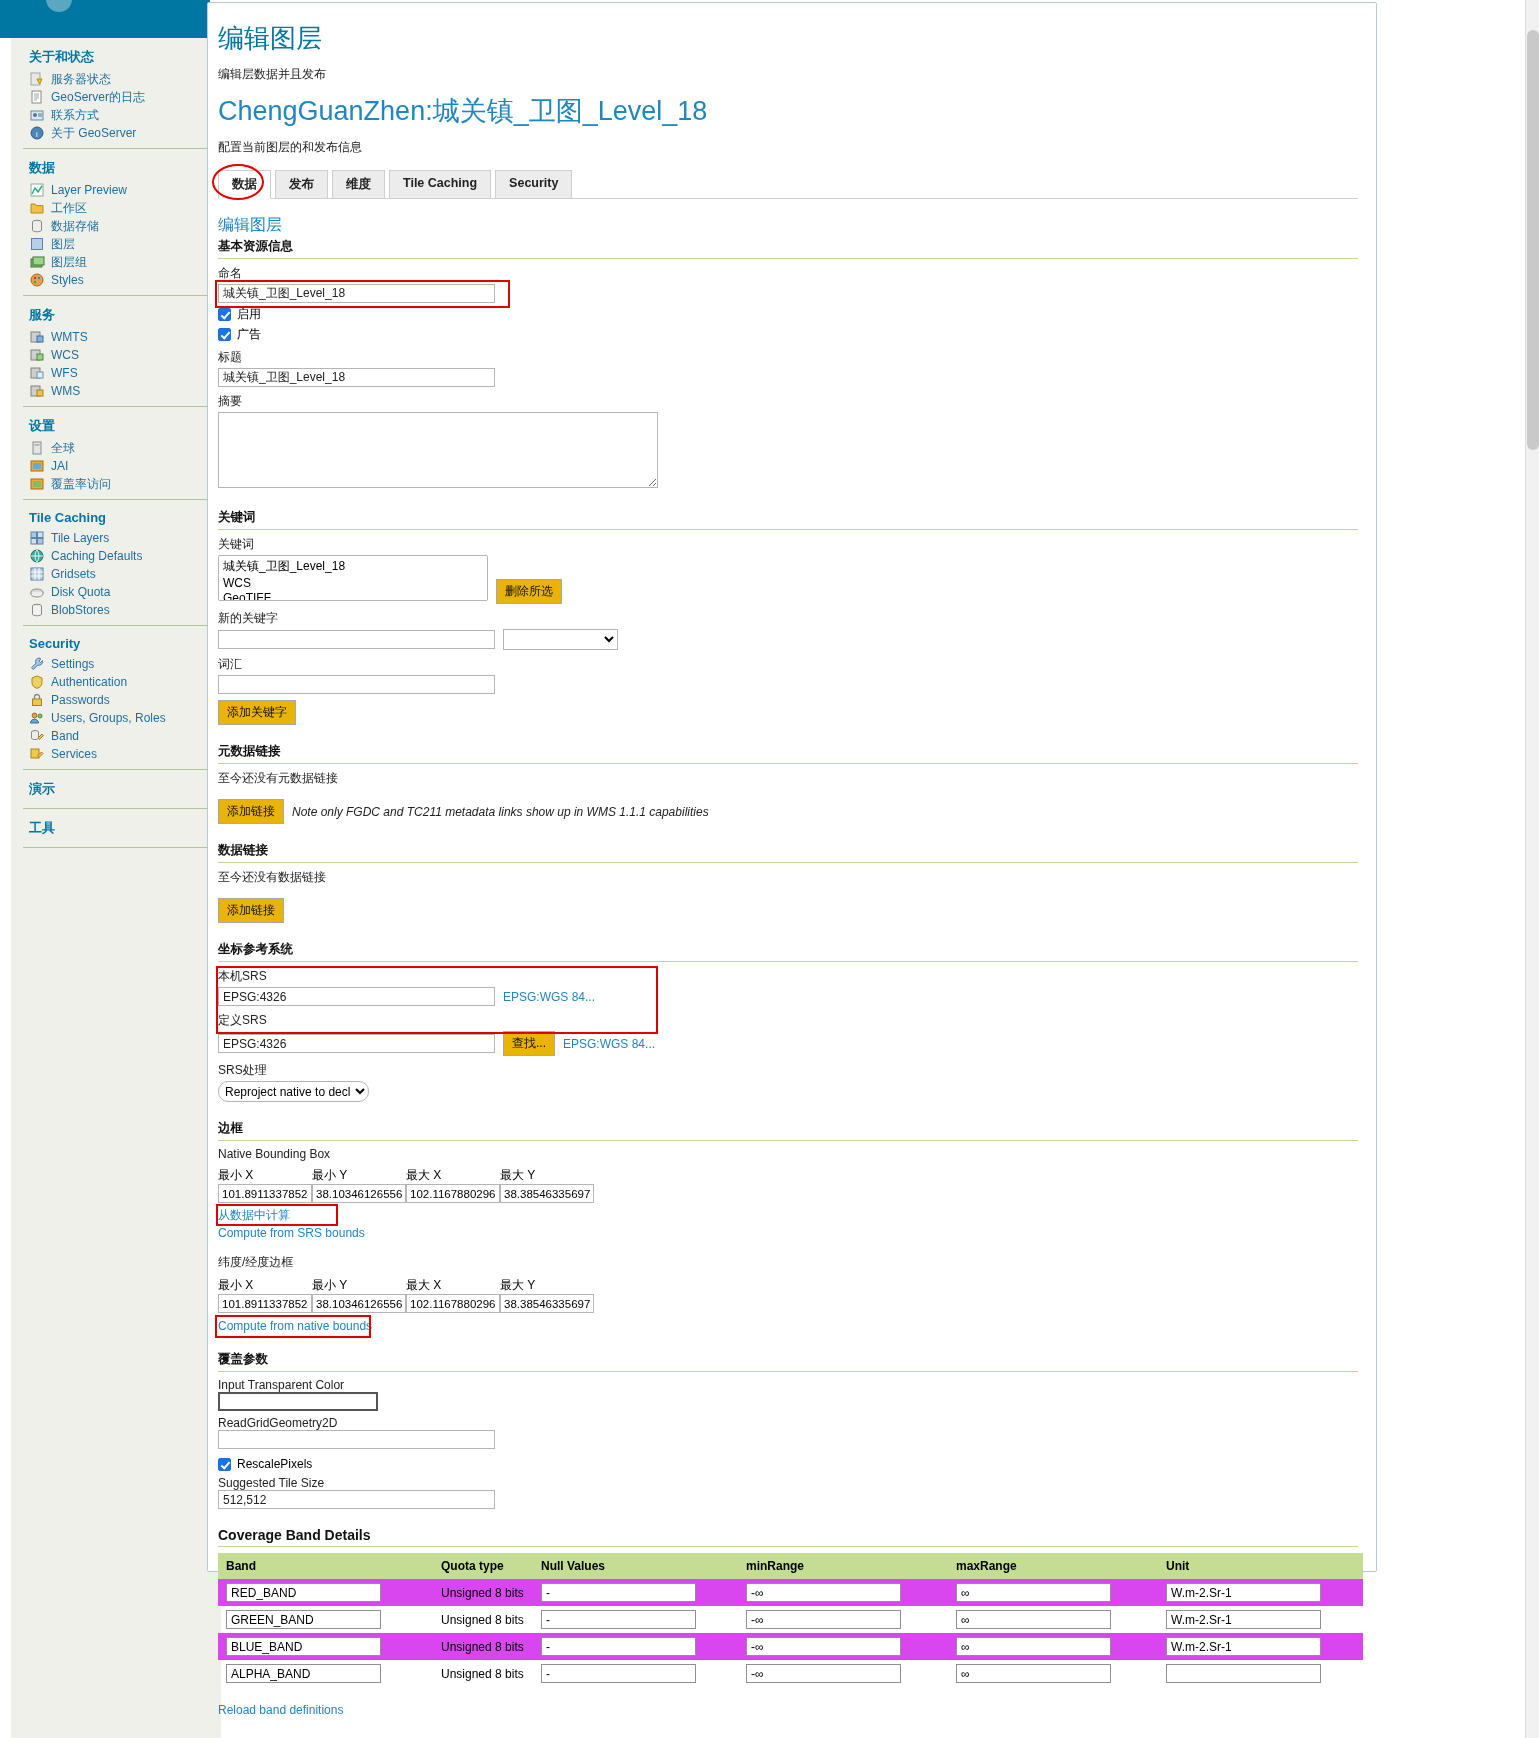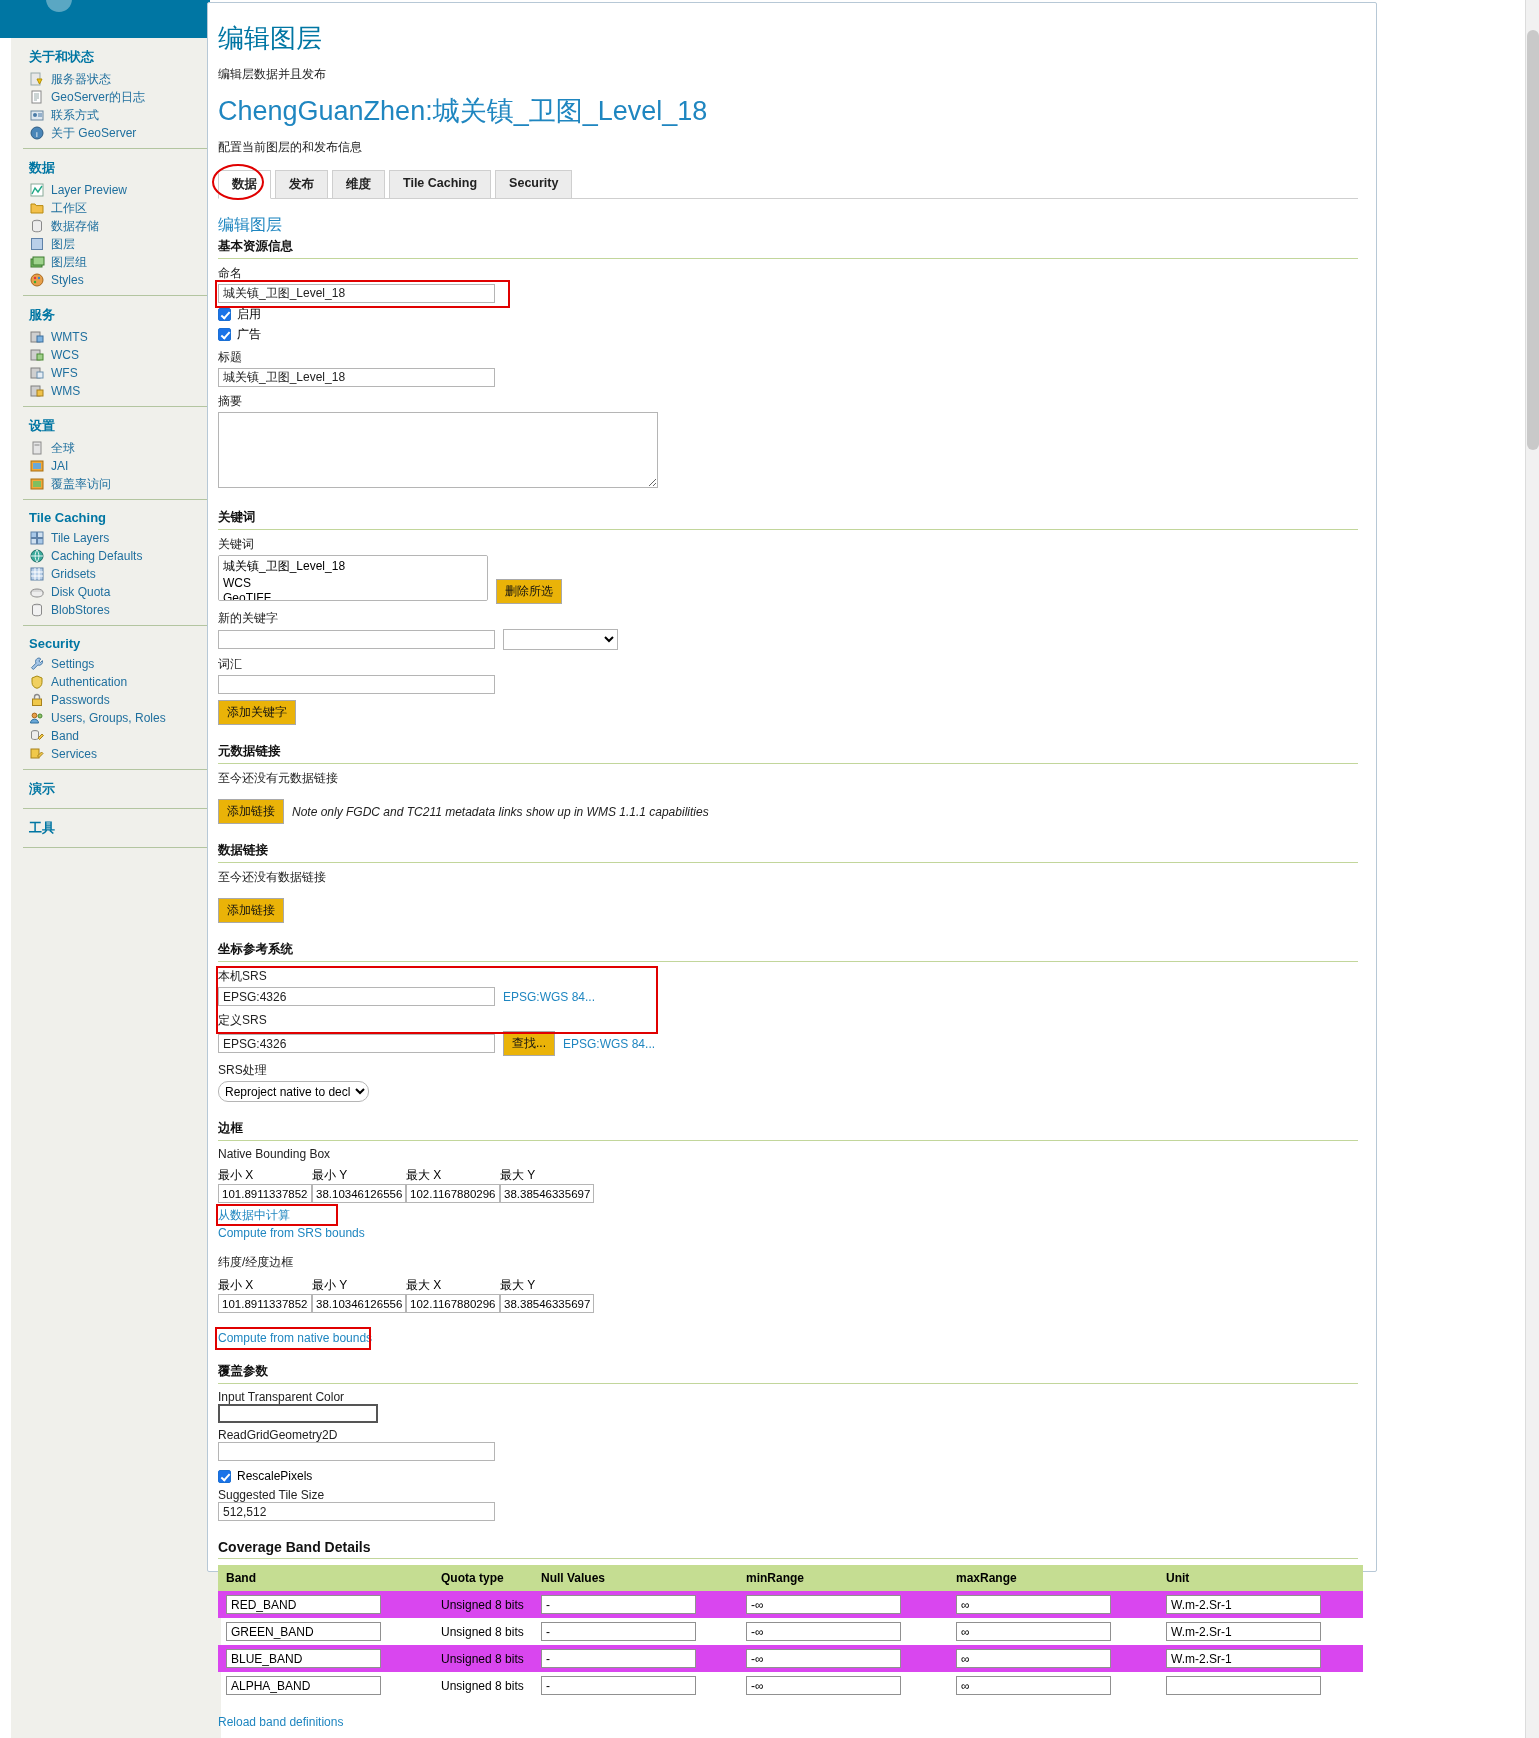--- a/index.html
+++ b/index.html
@@ -579,21 +579,21 @@
       <div>最小 Y</div>
       <div>最大 X</div>
       <div>最大 Y</div>
     </div>
     <div class="bbox-vals">
       <input value="101.89113378524744" style="">
       <input value="38.103461265563985" style="">
       <input value="102.11678802967028" style="">
       <input value="38.38546335697177" style="">
     </div>
-    <div style="position:relative; display:inline-block; margin-top:18px;">
+    <div style="position:relative; display:inline-block; margin-top:6px;">
       <a class="lnk">Compute from native bounds</a>
       <div class="red-box" style="left:-3px; top:-4px; width:156px; height:23px;"></div>
     </div>
 
     
     <div class="sec-title spaced">覆盖参数</div>
     <div class="muted-text">Input Transparent Color</div>
     <input class="txt" style="width: 160px; border: 2px solid rgb(85, 85, 85);" value="">
     <div class="muted-text" style="margin-top:5px;">ReadGridGeometry2D</div>
     <input class="txt" style="width: 277px;" value="">

